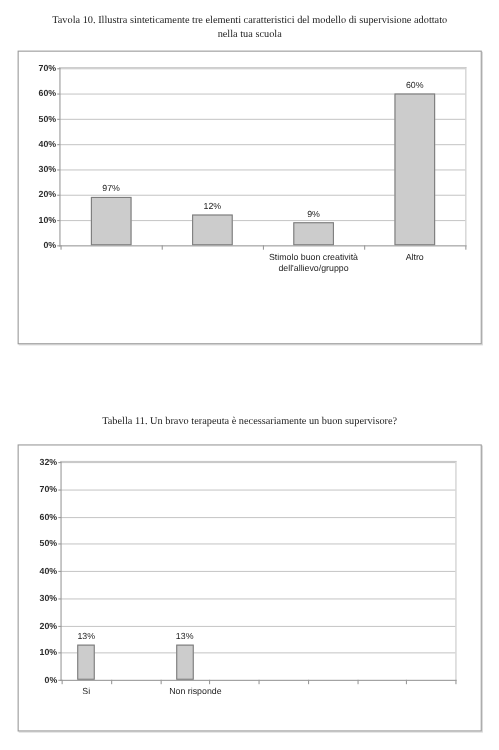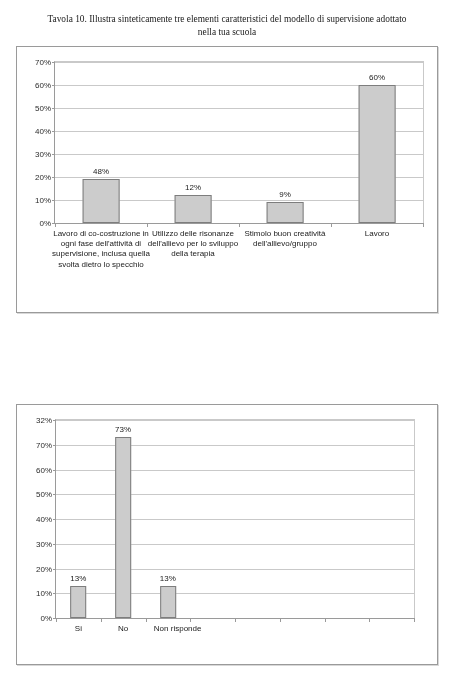--- a/index.html
+++ b/index.html
@@ -54,20 +54,21 @@
   
   .ytick {
     position: absolute;
     right: 100%;
     margin-right: 4px;
     transform: translateY(-50%);
     font-size: 8px;
     color: #2b2b2b;
     white-space: nowrap;
     text-align: left;
+    font-weight: bold;
   }
   .ytickmark {
     position:absolute; right:100%; width:3px; height:1px;
     background:#9a9a9a;
   }
 
   
   .barslot {
     position: absolute;
     bottom: 0;
@@ -136,46 +137,45 @@
         <div class="ytickmark" style="top: 28.5714%;"></div>
         <div class="ytick" style="top: 28.5714%;">50%</div>
         <div class="gridline" style="top: 14.2857%;"></div>
         <div class="ytickmark" style="top: 14.2857%;"></div>
         <div class="ytick" style="top: 14.2857%;">60%</div>
         <div class="gridline" style="top: 0%;"></div>
         <div class="ytickmark" style="top: 0%;"></div>
         <div class="ytick" style="top: 0%;">70%</div>
         <div class="barslot" style="left: 0%; width: 25%;">
           <div class="bar" style="height: 27.1429%; width: 40%; background: rgb(204, 204, 204); border-color: rgb(125, 125, 125);"></div>
-          <div class="barlabel" style="bottom: calc(27.1429% + 3px);">48%</div>
-          <div class="xlabel" style="left: 50%; width: 118%;">Lavoro di co-costruzione in ogni fase dell'attività di supervisione, inclusa quella svolta dietro lo specchio</div>
+          <div class="barlabel" style="bottom: calc(27.1429% + 3px);">97%</div>
         </div>
         <div class="xtickmark" style="left: 25%;"></div>
         <div class="barslot" style="left: 25%; width: 25%;">
           <div class="bar" style="height: 17.1429%; width: 40%; background: rgb(204, 204, 204); border-color: rgb(125, 125, 125);"></div>
           <div class="barlabel" style="bottom: calc(17.1429% + 3px);">12%</div>
-          <div class="xlabel" style="left: 50%; width: 118%;">Utilizzo delle risonanze dell'allievo per lo sviluppo della terapia</div>
         </div>
         <div class="xtickmark" style="left: 50%;"></div>
         <div class="barslot" style="left: 50%; width: 25%;">
           <div class="bar" style="height: 12.8571%; width: 40%; background: rgb(204, 204, 204); border-color: rgb(125, 125, 125);"></div>
           <div class="barlabel" style="bottom: calc(12.8571% + 3px);">9%</div>
           <div class="xlabel" style="left: 50%; width: 118%;">Stimolo buon creatività dell'allievo/gruppo</div>
         </div>
         <div class="xtickmark" style="left: 75%;"></div>
         <div class="barslot" style="left: 75%; width: 25%;">
           <div class="bar" style="height: 85.7143%; width: 40%; background: rgb(204, 204, 204); border-color: rgb(125, 125, 125);"></div>
           <div class="barlabel" style="bottom: calc(85.7143% + 3px);">60%</div>
-          <div class="xlabel" style="left: 50%; width: 118%;">Lavoro</div>
+          <div class="xlabel" style="left: 50%; width: 118%;">Altro</div>
         </div>
         <div class="xtickmark" style="left: 100%;"></div>
         <div class="xtickmark" style="left: 0%;"></div>
       </div>
   </div>
 
+  <div class="caption cap2">Tabella 11. Un bravo terapeuta è necessariamente un buon supervisore?</div>
 
   <div class="frame" id="frame2">
     <div class="plot" id="plot2">
         <div class="ytickmark" style="top: 100%;"></div>
         <div class="ytick" style="top: 100%;">0%</div>
         <div class="gridline" style="top: 87.5%;"></div>
         <div class="ytickmark" style="top: 87.5%;"></div>
         <div class="ytick" style="top: 87.5%;">10%</div>
         <div class="gridline" style="top: 75%;"></div>
         <div class="ytickmark" style="top: 75%;"></div>
@@ -197,25 +197,20 @@
         <div class="ytick" style="top: 12.5%;">70%</div>
         <div class="gridline" style="top: 0%;"></div>
         <div class="ytickmark" style="top: 0%;"></div>
         <div class="ytick" style="top: 0%;">32%</div>
         <div class="barslot" style="left: 0%; width: 12.5%;">
           <div class="bar" style="height: 16.25%; width: 35%; background: rgb(204, 204, 204); border-color: rgb(125, 125, 125);"></div>
           <div class="barlabel" style="bottom: calc(16.25% + 3px);">13%</div>
           <div class="xlabel" style="left: 50%; width: 150%;">Si</div>
         </div>
         <div class="xtickmark" style="left: 12.5%;"></div>
-        <div class="barslot" style="left: 12.5%; width: 12.5%;">
-          <div class="bar" style="height: 91.25%; width: 35%; background: rgb(204, 204, 204); border-color: rgb(125, 125, 125);"></div>
-          <div class="barlabel" style="bottom: calc(91.25% + 3px);">73%</div>
-          <div class="xlabel" style="left: 50%; width: 150%;">No</div>
-        </div>
         <div class="xtickmark" style="left: 25%;"></div>
         <div class="barslot" style="left: 25%; width: 12.5%;">
           <div class="bar" style="height: 16.25%; width: 35%; background: rgb(204, 204, 204); border-color: rgb(125, 125, 125);"></div>
           <div class="barlabel" style="bottom: calc(16.25% + 3px);">13%</div>
           <div class="xlabel" style="left: 50%; width: 150%; text-align: right;">Non risponde</div>
         </div>
         <div class="xtickmark" style="left: 37.5%;"></div>
         <div class="barslot" style="left: 37.5%; width: 12.5%;"></div>
         <div class="xtickmark" style="left: 50%;"></div>
         <div class="barslot" style="left: 50%; width: 12.5%;"></div>

